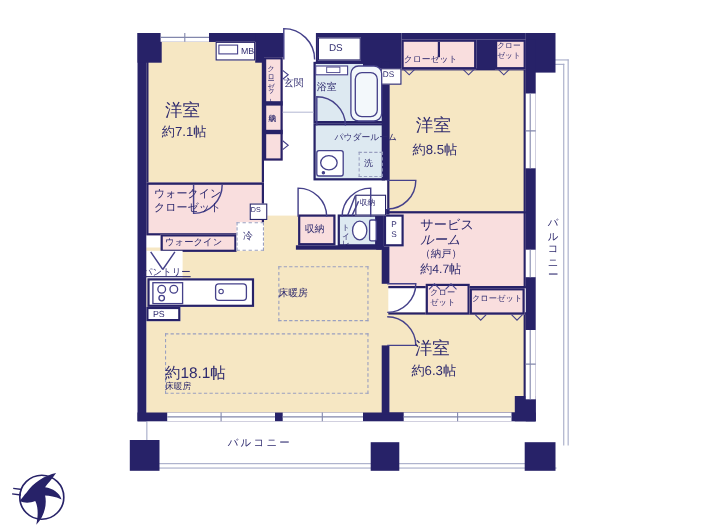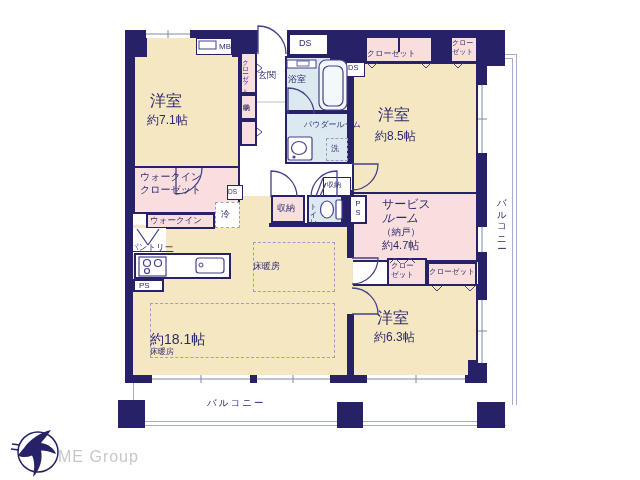--- a/index.html
+++ b/index.html
@@ -221,15 +221,14 @@
   <div class="lbl" style="left:139px;top:281px;width:19px;font-size:8px;">PS</div>
 
   <div class="lbl" style="left:207px;top:398px;width:76px;font-size:9.5px;letter-spacing:2px;">バルコニー</div>
   <div class="lbl vert" style="left:496px;top:192px;height:58px;font-size:9.5px;letter-spacing:2px;">バルコニー</div>
 
   <svg class="svglayer" style="left:10px;top:420px;z-index:70;" width="70" height="60" viewBox="0 0 70 60">
     <circle cx="28" cy="32" r="20" stroke="#272268" stroke-width="1.5" fill="none"></circle>
     <path fill="#272268" d="M14,28 C20,19 31,12 41,10 C37,16 33,20 31,23 C38,24 44,28 46,34 C40,31.5 35,30.5 31,30.5 C33,39 30,50 23,57 C25,48 24.5,40 22,35.5 C17,37.5 12,37.5 8,35.5 C10,33 12,30 14,28 Z"></path>
     <path stroke="#272268" stroke-width="1.3" fill="none" d="M2,24 L10,25 M1,29 L9,30"></path>
   </svg>
-  <span class="logotext" style="left:58px;top:448px;">ME Group</span>
 
 </div>
 
 </body></html>

